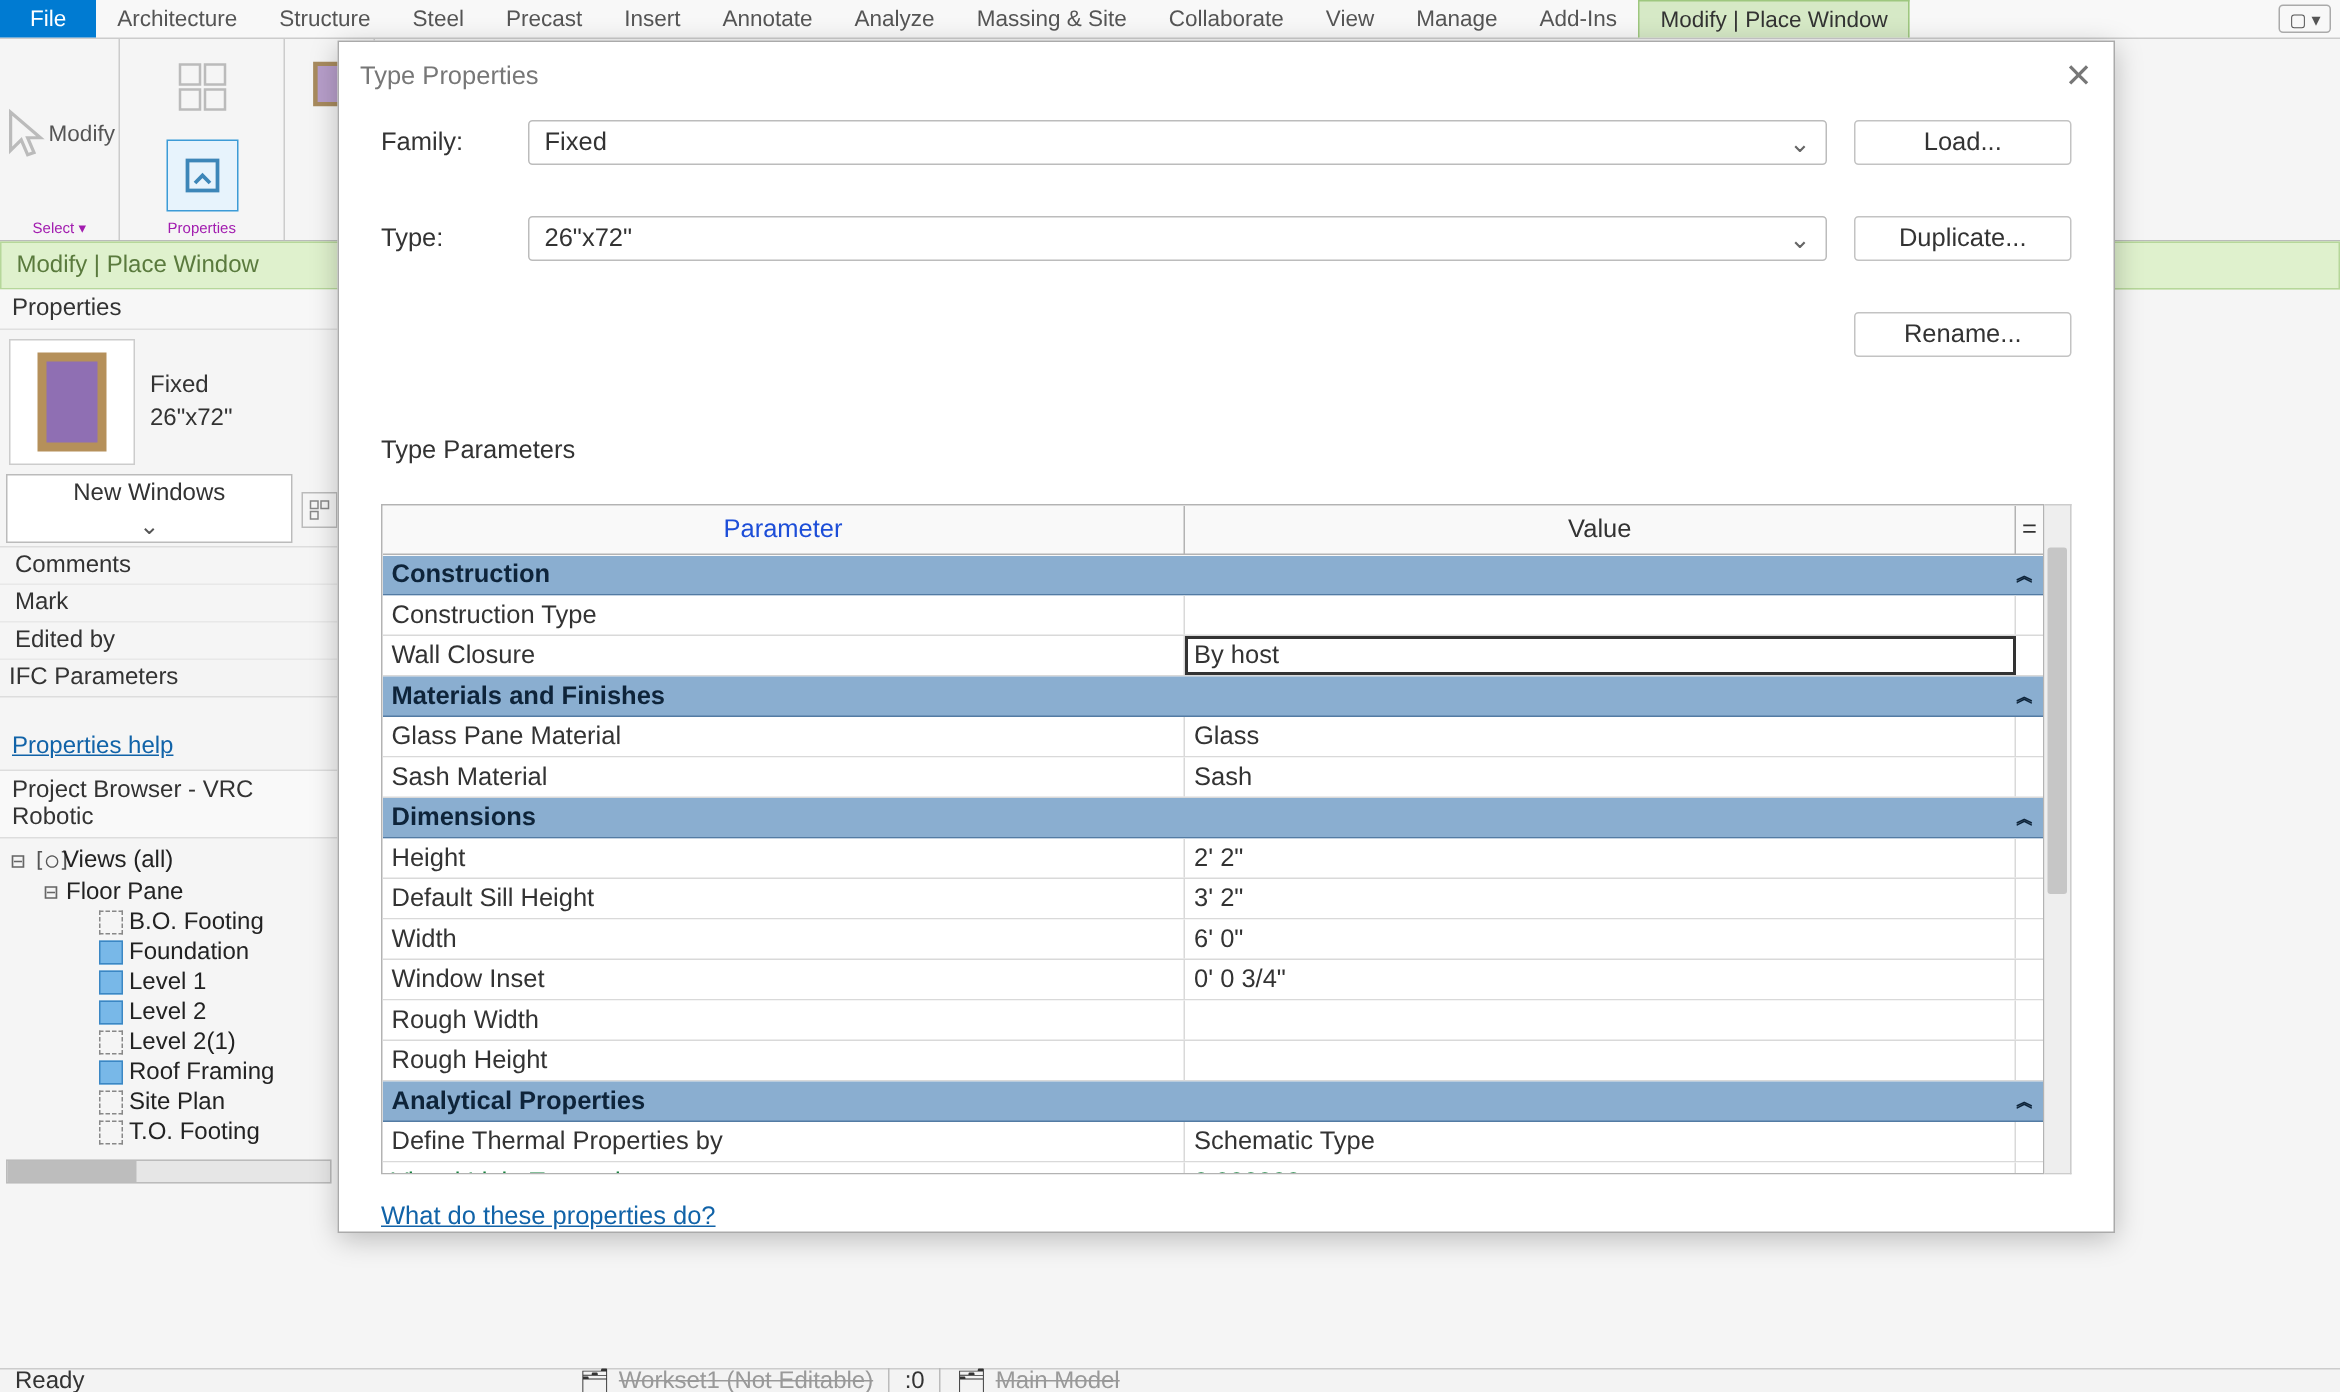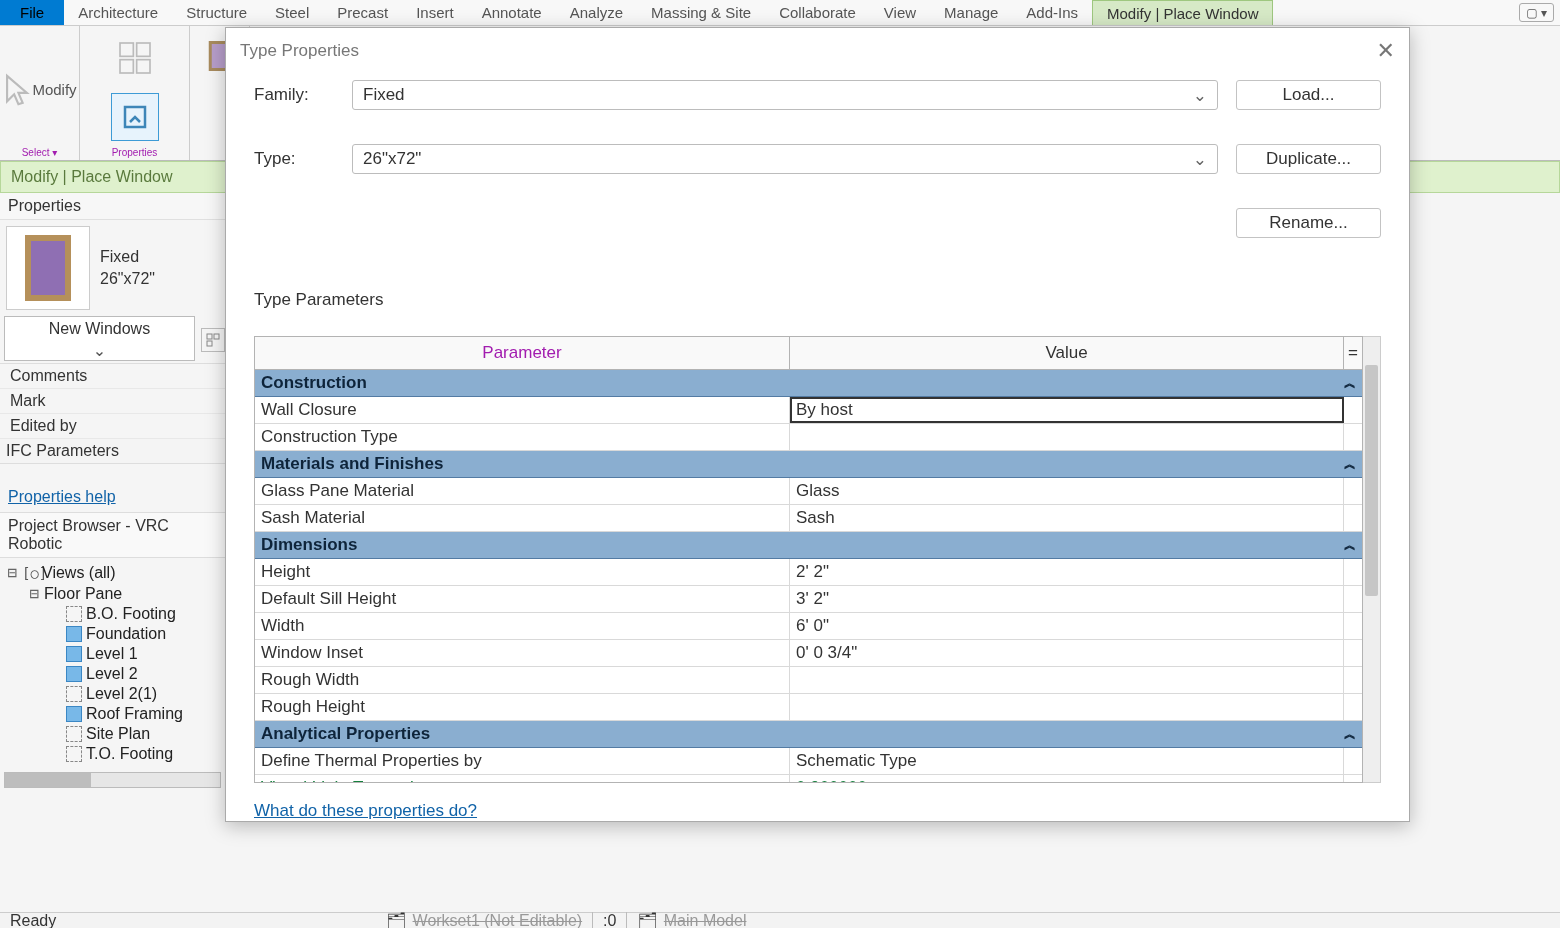--- a/index.html
+++ b/index.html
@@ -1,21 +1,21 @@
 <!DOCTYPE html>
 <html><head>
 <meta charset="utf-8">
 <style>
   * { box-sizing: border-box; margin: 0; padding: 0; font-family: "Segoe UI", Arial, sans-serif; }
   body { background: #f5f5f5; width: 1560px; height: 928px; overflow: hidden; position: relative; font-size: 15px; color: #222; }
 
   
   .ribbon-tabs { display: flex; align-items: stretch; height: 26px; background: #f8f8f8; border-bottom: 1px solid #ccc; }
   .ribbon-tabs .tab { padding: 2px 14px; font-size: 15px; color: #555; display:flex; align-items:center; cursor:default; }
-  .ribbon-tabs .tab.file { background: #007bd2; color: #000000; padding: 2px 20px; }
+  .ribbon-tabs .tab.file { background: #007bd2; color: #ffffff; padding: 2px 20px; }
   .ribbon-tabs .tab.active { background: #d6e9c6; border: 1px solid #9ec77f; border-bottom: none; color: #333; }
   .ribbon-tabs .spacer { flex: 1; }
   .ribbon-tabs .end-btn { border:1px solid #aaa; border-radius:3px; margin:3px 6px; padding:0 6px; font-size:12px; color:#555; display:flex; align-items:center; }
 
   
   .ribbon-body { display:flex; height:135px; background:#f5f5f5; border-bottom:1px solid #bbb; }
   .rb-group { border-right:1px solid #ccc; display:flex; flex-direction:column; align-items:center; justify-content:flex-end; padding:6px 10px 2px; color:#888; }
   .rb-iconbox { width:48px; height:48px; border:1px solid #ddd; background:#fff; display:flex; align-items:center; justify-content:center; margin-bottom:6px; }
   .rb-iconbox svg { width:30px; height:30px; }
   .rb-iconbox.sel { border:1px solid #3d9bd6; background:#e7f3fc; }
@@ -73,21 +73,21 @@
   .select { flex:1; border:1px solid #bcbcbc; border-radius:3px; height:30px; display:flex; align-items:center; padding:0 10px; background:#fff; font-size:17px; color:#333; }
   .select .chev { margin-left:auto; color:#666; }
   .btn-right { width:145px; height:30px; border:1px solid #c3c3c3; border-radius:3px; background:#fff; font-size:17px; color:#333; text-align:center; line-height:28px; cursor:default; }
   .btn-right-row { display:flex; justify-content:flex-end; margin-bottom:12px; }
 
   .section-label { font-size:17px; color:#333; margin:20px 0 6px 0; }
 
   .param-table-wrap { flex:1; display:flex; min-height:0; }
   .param-table { flex:1; border:1px solid #b3b3b3; overflow:hidden auto; }
   .pth { display:flex; background:#f9f9f9; position:sticky; top:0; }
-  .pth .c1 { flex:0 0 535px; border-right:1px solid #b3b3b3; text-align:center; padding:6px 0; font-size:17px; color:#a21caf; border-bottom:1px solid #b3b3b3; }
+  .pth .c1 { flex:0 0 535px; border-right:1px solid #b3b3b3; text-align:center; padding:6px 0; font-size:17px; color:#1d4ed8; border-bottom:1px solid #b3b3b3; }
   .pth .c2 { flex:1; text-align:center; padding:6px 0; font-size:17px; color:#333; border-bottom:1px solid #b3b3b3; border-right:1px solid #b3b3b3; }
   .pth .c3 { flex:0 0 18px; text-align:center; padding:6px 0; font-size:17px; color:#333; border-bottom:1px solid #b3b3b3; }
 
   .ptg { background:#8aaed0; color:#0e243a; font-weight:600; font-size:17px; padding:3px 6px; display:flex; align-items:center; border-bottom:1px solid #537ba3; }
   .ptg .collapse { margin-left:auto; font-size:12px; color:#0e243a; }
 
   .ptr { display:flex; border-bottom:1px solid #d9d9d9; font-size:17px; color:#333; background:#fff; }
   .ptr .c1 { flex:0 0 535px; padding:3px 6px; border-right:1px solid #d9d9d9; }
   .ptr .c2 { flex:1; padding:3px 6px; border-right:1px solid #d9d9d9; }
   .ptr .c3 { flex:0 0 18px; }
@@ -304,30 +304,30 @@
         <div class="pth">
           <div class="c1">Parameter</div>
           <div class="c2">Value</div>
           <div class="c3">=</div>
         </div>
         <div id="param-body">
             <div class="ptg">
               <span>Construction</span>
               <span class="collapse">︽</span>
             </div>
+            <div class="ptr">
+              <div class="c1">Construction Type</div>
+              <div class="c2"></div>
+              <div class="c3"></div>
+            </div>
             <div class="ptr selected">
               <div class="c1">Wall Closure</div>
               <div class="c2">By host</div>
               <div class="c3"></div>
             </div>
-            <div class="ptr">
-              <div class="c1">Construction Type</div>
-              <div class="c2"></div>
-              <div class="c3"></div>
-            </div>
             <div class="ptg">
               <span>Materials and Finishes</span>
               <span class="collapse">︽</span>
             </div>
             <div class="ptr">
               <div class="c1">Glass Pane Material</div>
               <div class="c2">Glass</div>
               <div class="c3"></div>
             </div>
             <div class="ptr">

